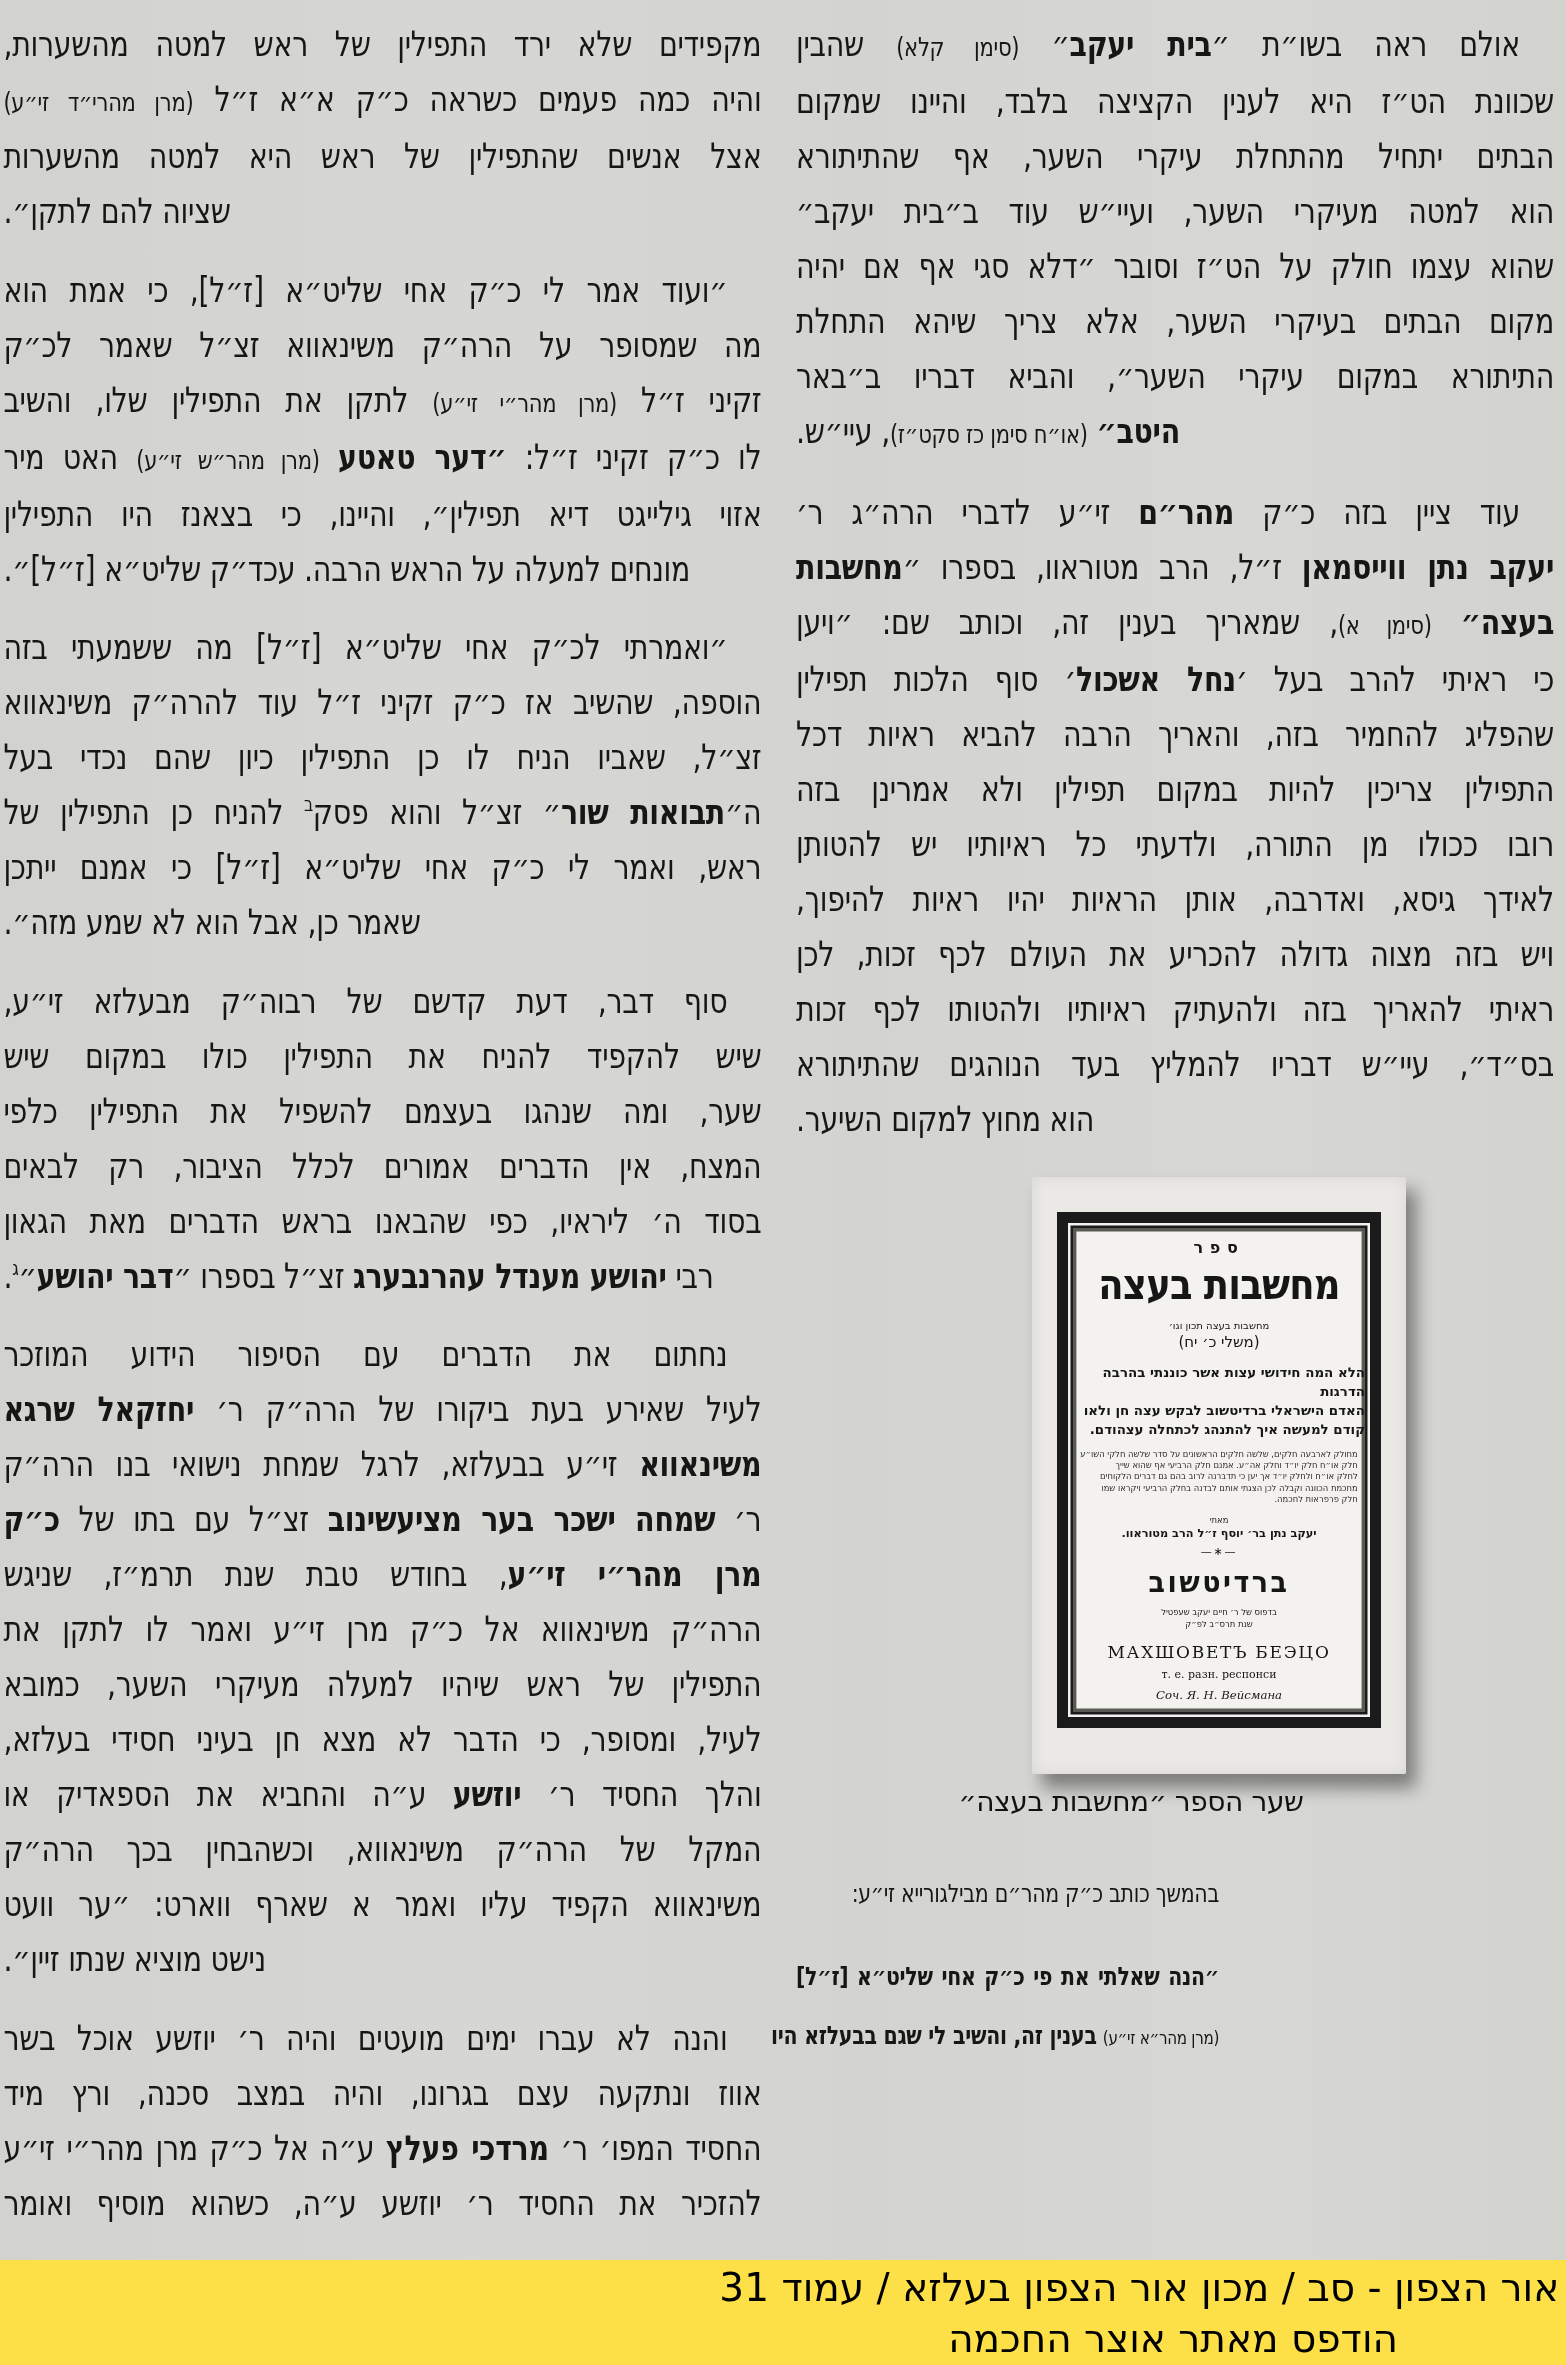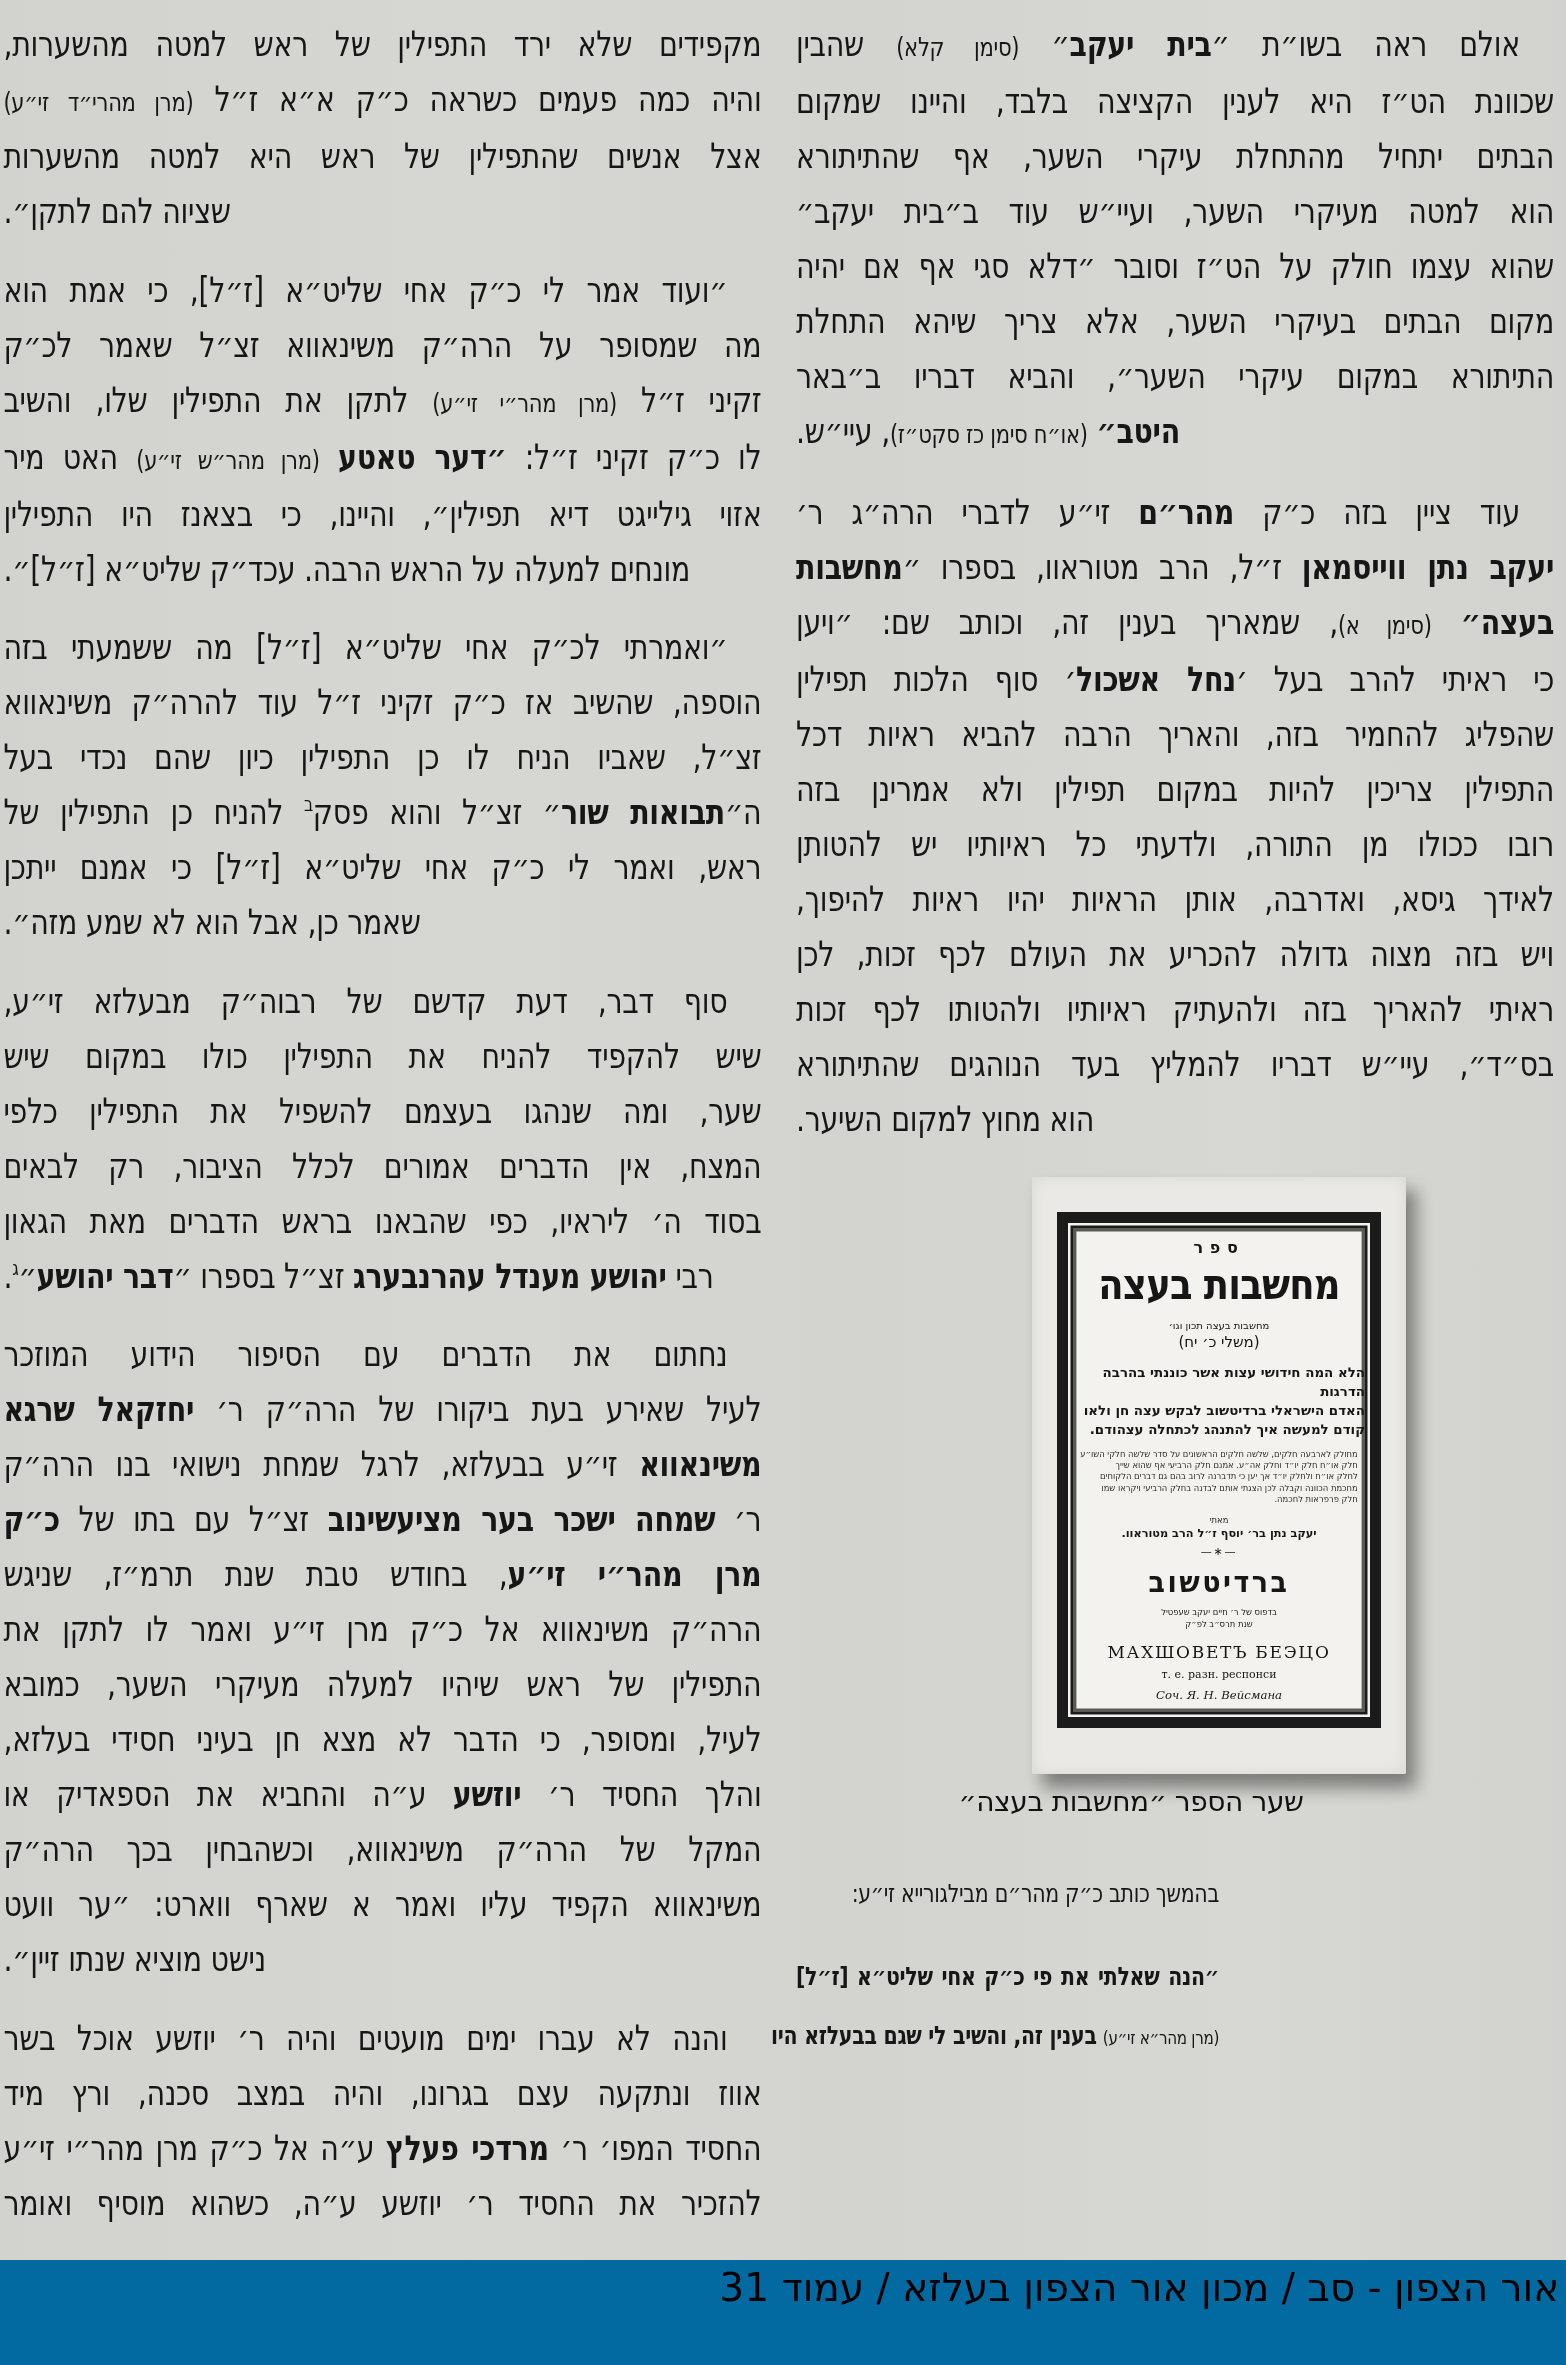--- a/index.html
+++ b/index.html
@@ -65,21 +65,21 @@
   .p-year{margin-top:2.5px;font-size:8.4px;}
   .p-cyr1{margin-top:12.6px;font-size:17px;font-family:"DejaVu Serif",serif;letter-spacing:1.7px;direction:ltr;}
   .p-cyr2{margin-top:5.9px;font-size:11px;font-family:"DejaVu Serif",serif;direction:ltr;}
   .p-cyr3{margin-top:7.5px;font-size:11.7px;font-family:"DejaVu Serif",serif;font-style:italic;direction:ltr;}
   .caption{
     margin:11.7px 236px 0 148px;width:374px;text-align:center;direction:rtl;
     font-size:28px;font-weight:500;letter-spacing:-0.4px;color:#111;
   }
   
   .footer{
-    position:absolute;left:0;top:2260px;width:1566px;height:106px;background:#0369a1;
+    position:absolute;left:0;top:2260px;width:1566px;height:106px;background:#fde047;
     direction:rtl;color:#000;
   }
   .f1{text-align:right;padding:1.7px 6.7px 0 0;font-size:39px;line-height:52px;}
   .f2{text-align:right;padding:0 168px 0 0;font-size:39px;line-height:50px;}
 </style>
 </head>
 <body>
 
 <div class="scan">
 
@@ -202,14 +202,15 @@
         <div class="para narrow">
           <div class="line"><span class="seg-b">״הנה שאלתי את פי כ״ק אחי שליט״א [ז״ל]</span></div>
           <div class="line"><span class="seg-s">(מרן מהר״א זי״ע)</span><span> </span><span class="seg-b">בענין זה, והשיב לי שגם בבעלזא היו</span></div>
         </div>
       </div>
   </div>
 </div>
 
 <div class="footer">
   <div class="f1">אור הצפון - סב / מכון אור הצפון בעלזא / עמוד 31</div>
+  <div class="f2">הודפס מאתר אוצר החכמה</div>
 </div>
 
 
 </body></html>

